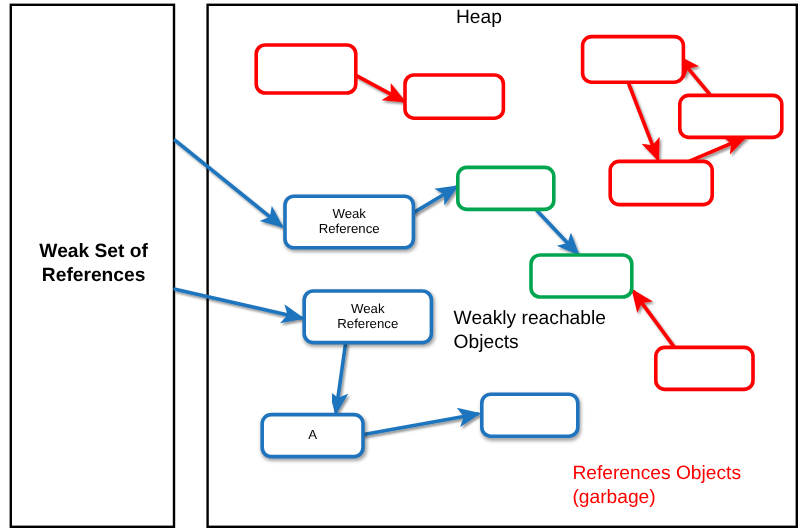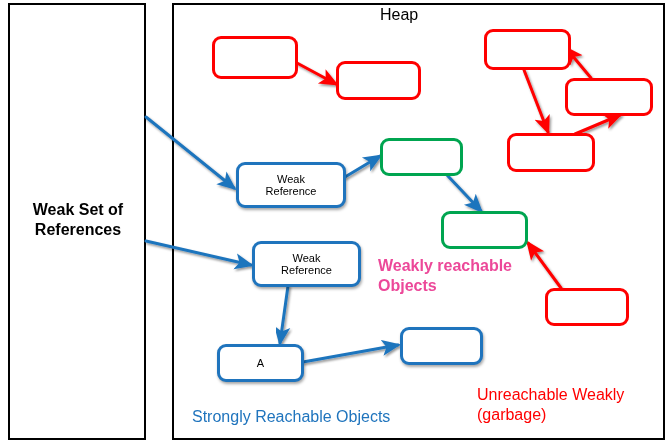--- a/index.html
+++ b/index.html
@@ -66,21 +66,21 @@
     color: #000000;
   }
   .node.blue.plain { }
 
   .legend {
     position: absolute;
     font-size: 16px;
     line-height: 1.22;
     white-space: pre-line;
   }
-  .legend.green-text { color: #ec4899; font-weight: bold; }
+  .legend.green-text { color: #000000; }
   .legend.blue-text  { color: #1f74bd; }
   .legend.red-text   { color: #ff0000; }
 
   #svg-arrows {
     position: absolute;
     left: 0; top: 0;
     width: 668px;
     height: 443px;
     pointer-events: none;
   }
@@ -153,18 +153,17 @@
   <div class="node blue" style="left:236px; top:162px; width:110px; height:46px; white-space: pre-line;">Weak
 Reference</div>
   <div class="node blue" style="left:252px; top:241px; width:109px; height:46px; white-space: pre-line;">Weak
 Reference</div>
   <div class="node blue" style="left:217px; top:344px; width:87px; height:38px;">A</div>
   <div class="node blue plain" style="left:400px; top:327px; width:83px; height:38px;"></div>
 
   <div class="legend green-text" style="left:378px; top:256px;">Weakly reachable
 Objects</div>
 
-  <div class="legend blue-text" style="left:192px; top:407px;">Strongly Reachable Objects</div>
 
-  <div class="legend red-text" style="left:477px; top:385px;">Unreachable Weakly
+  <div class="legend red-text" style="left:477px; top:385px;">References Objects
 (garbage)</div>
 
 </div>
 
 </body></html>

